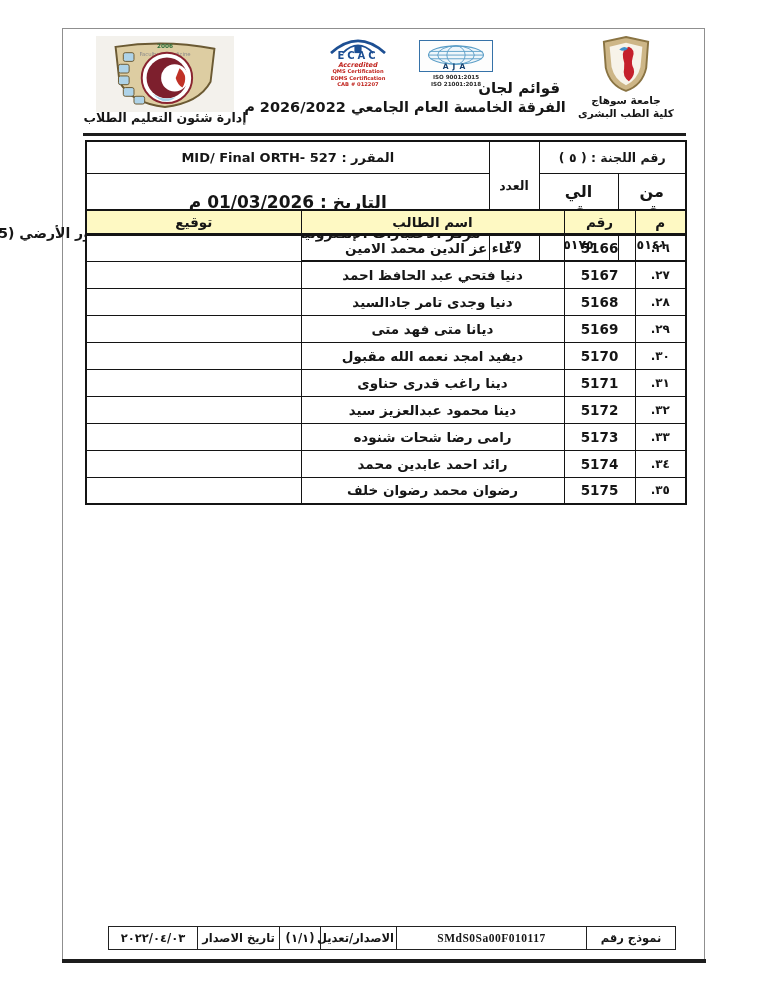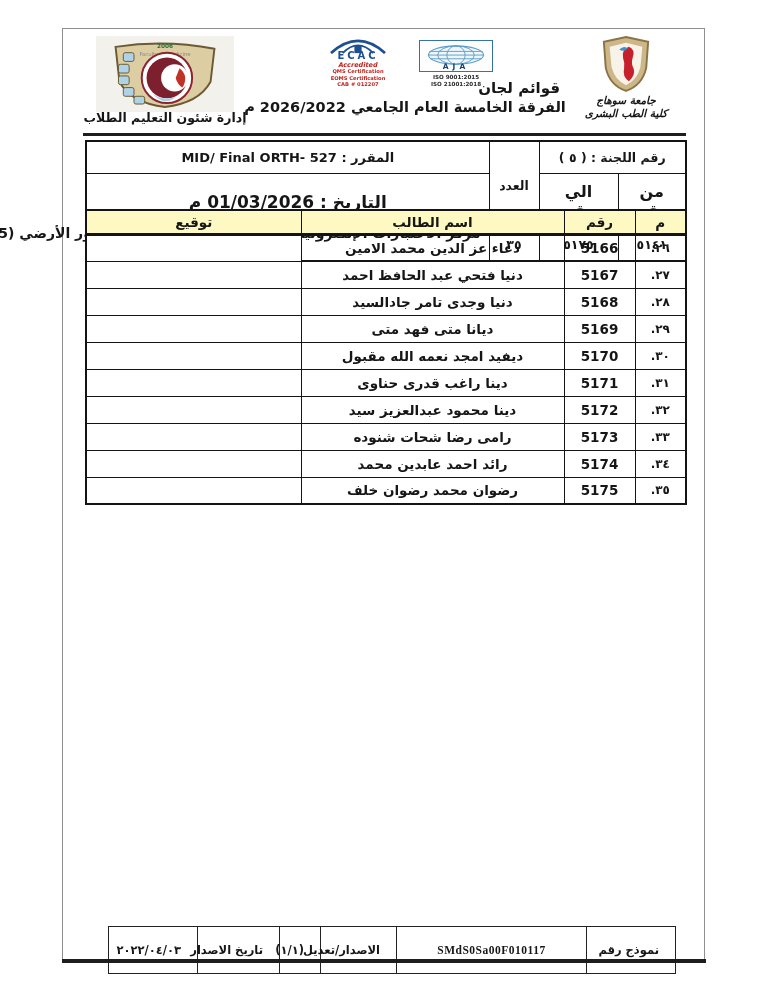--- a/index.html
+++ b/index.html
@@ -30,21 +30,21 @@
            display:flex;flex-direction:column;align-items:center;justify-content:center;position:relative;}
   .aja-name{position:absolute;bottom:0px;left:50%;transform:translateX(-50%);
             font-weight:bold;font-size:7.5px;letter-spacing:4px;color:#16406e;}
   .aja-iso{font-weight:bold;font-size:5.6px;color:#2b2b2b;margin-top:1.5px;line-height:1.15;white-space:nowrap;}
 
   .doc-title{position:absolute;left:250px;top:79px;width:310px;text-align:right;direction:rtl;
              font-weight:bold;font-size:15px;}
   .doc-subtitle{position:absolute;left:225px;top:99px;width:360px;text-align:center;direction:rtl;
                 font-weight:bold;font-size:14.5px;}
 
-  .univ-wrap{position:absolute;left:590px;top:34px;width:72px;display:flex;flex-direction:column;align-items:center;font-style:italic;}
+  .univ-wrap{position:absolute;left:590px;top:34px;width:72px;display:flex;flex-direction:column;align-items:center;}
   .univ-line{font-weight:bold;font-size:10.5px;direction:rtl;line-height:1.25;white-space:nowrap;}
 
   
   table{border-collapse:collapse;table-layout:fixed;}
   .info-table{position:absolute;left:85px;top:140px;width:600px;direction:rtl;
               border:2.5px solid #141414;}
   .info-table td{border:1px solid #141414;text-align:center;vertical-align:middle;
                  font-weight:bold;padding:8px;}
   .cell-committee{font-size:12.5px;height:27px;}
   .cell-collabel{font-size:16px;height:15px;}
@@ -66,21 +66,21 @@
   .c-serial{font-size:12px;}
   .c-number{font-size:13.5px;}
   .c-name{font-size:13.5px;white-space:nowrap;}
   .th-sign{border-left-width:2px;}
   .c-sign{background:#ffffff;}
 
   
   .footer-table{position:absolute;left:108px;top:926px;width:567px;direction:rtl;
                 border:1.5px solid #222222;}
   .footer-table td{border:1px solid #222222;text-align:center;vertical-align:middle;
-                   font-weight:bold;font-size:11.5px;height:23px;padding:16px;white-space:nowrap;}
+                   font-weight:bold;font-size:11.5px;height:23px;padding:2px;white-space:nowrap;}
   .cell-code{font-family:"Liberation Serif","DejaVu Serif",serif;font-size:13.5px;letter-spacing:.5px;}
   .ltr{direction:ltr;unicode-bidi:isolate;}
 </style>
 </head>
 <body>
 
 <div class="page">
 
   <div class="frame"></div>
 

